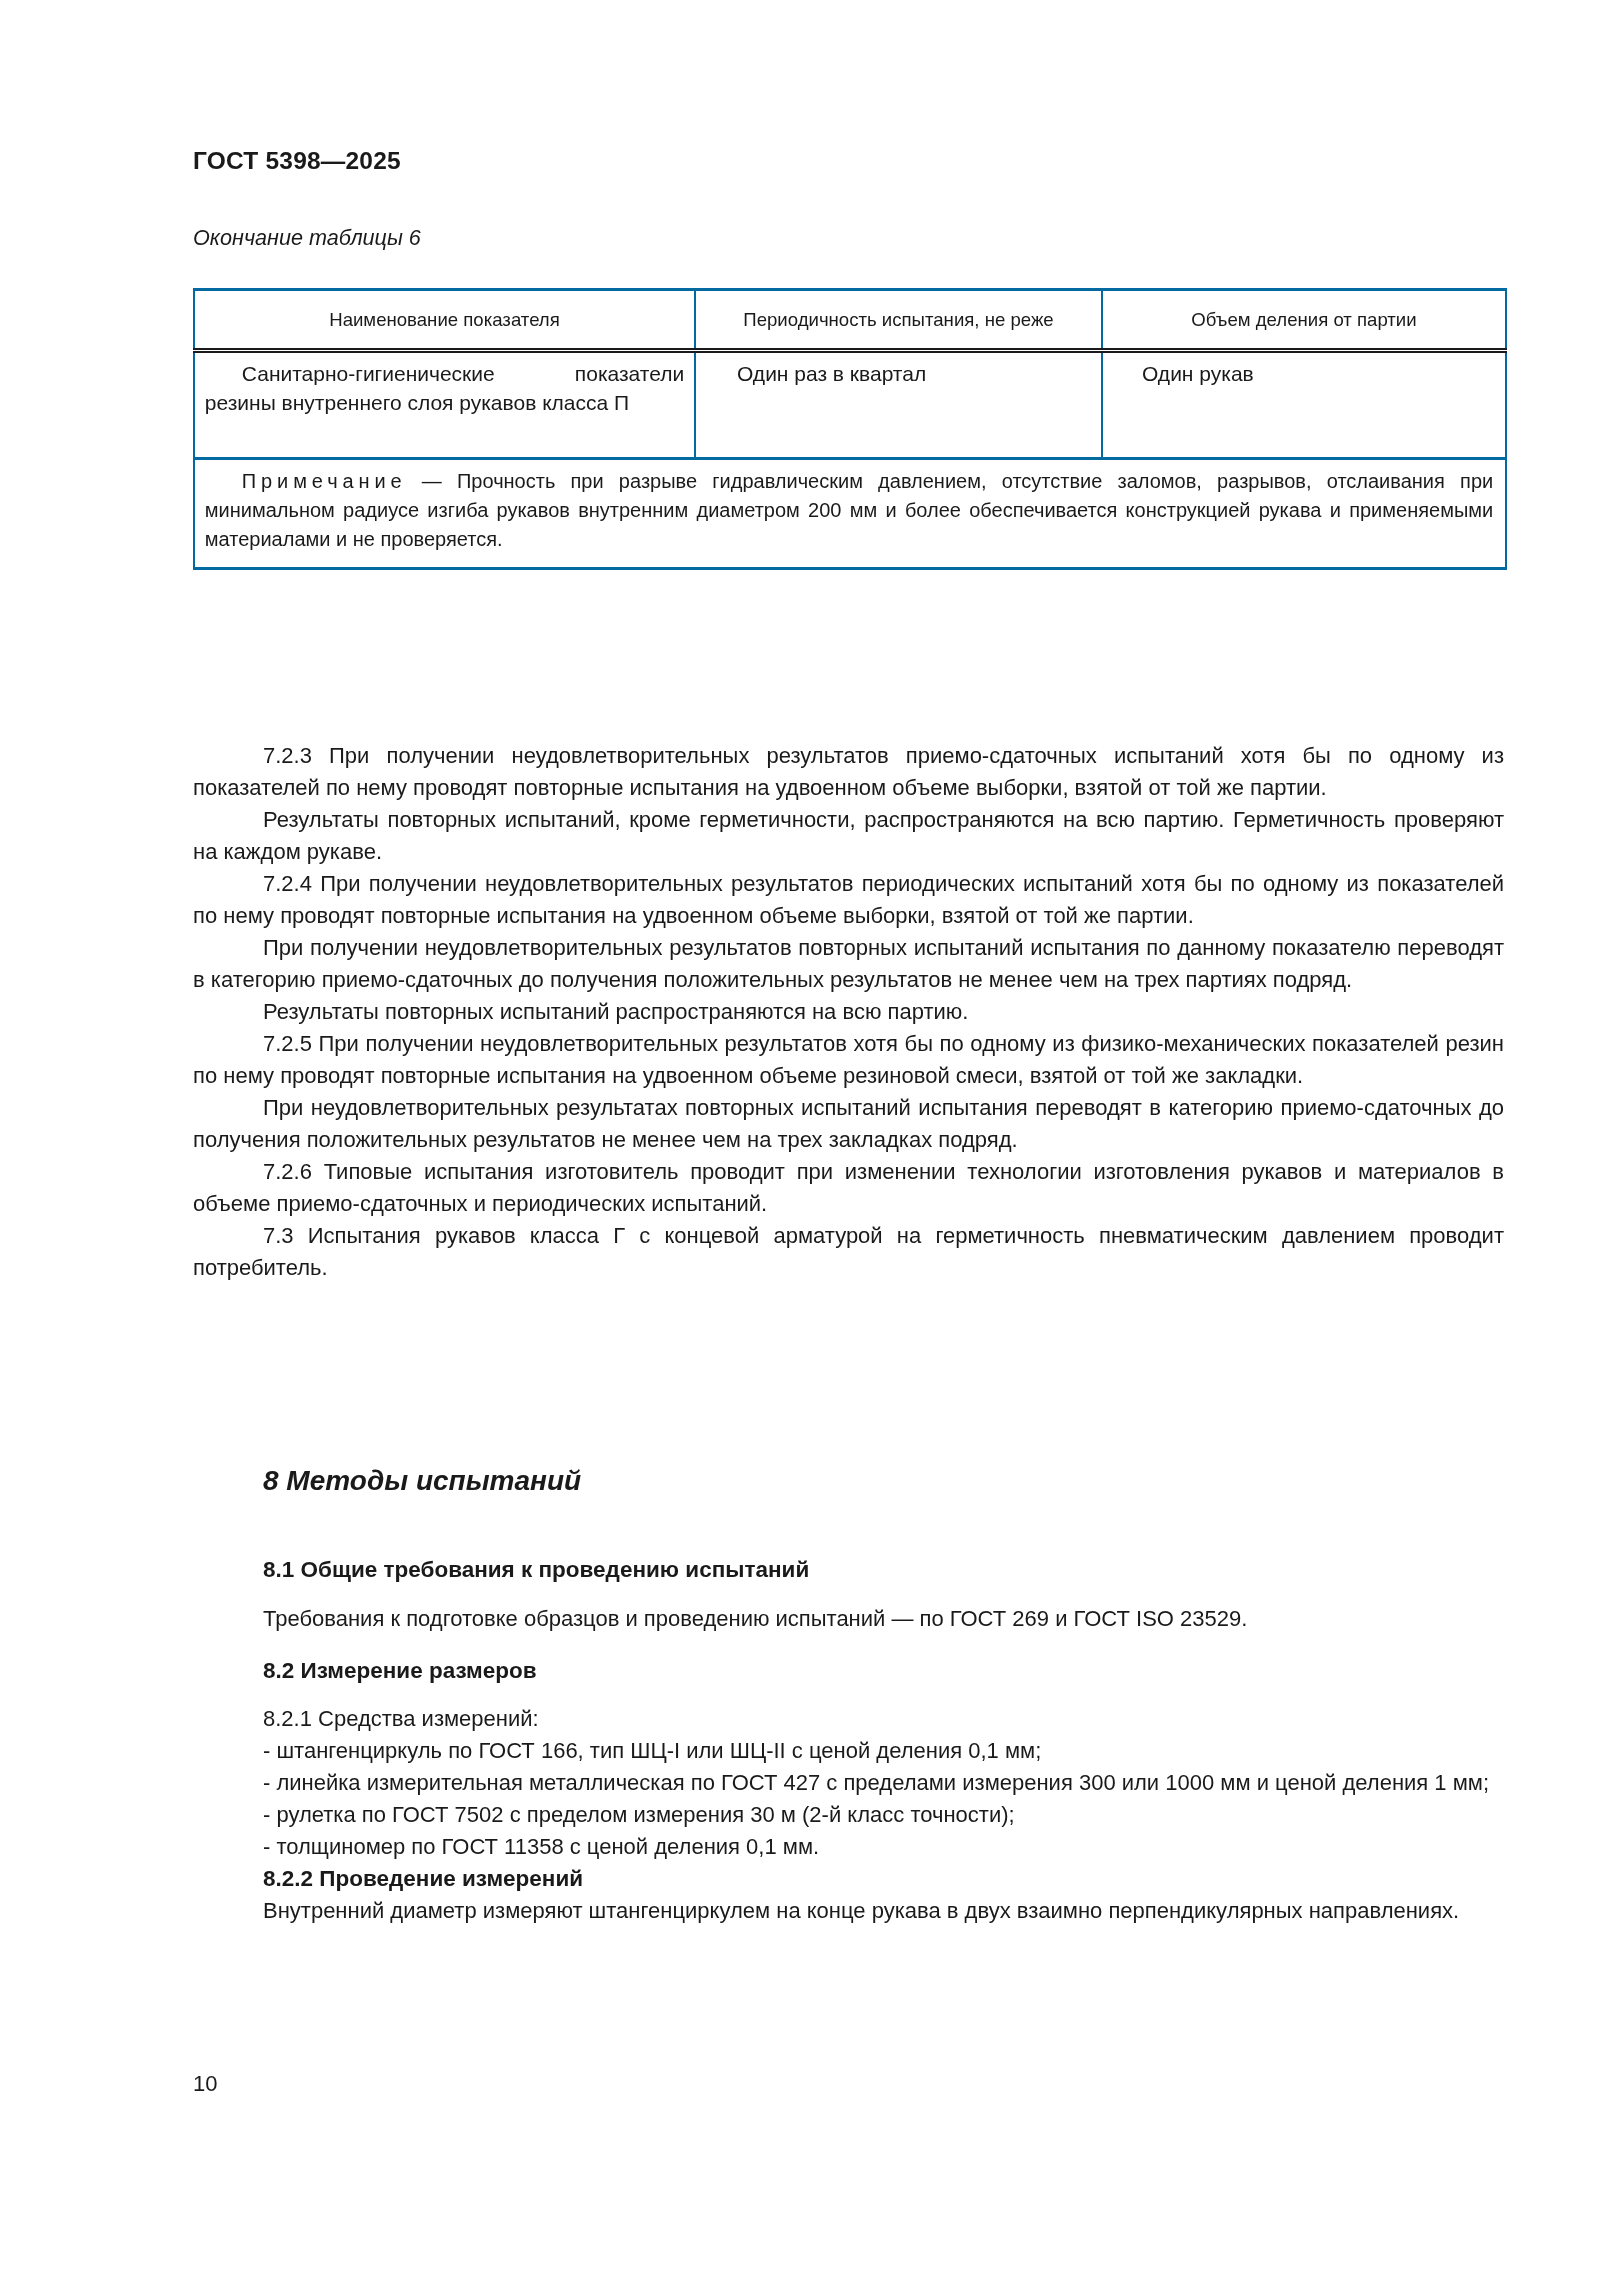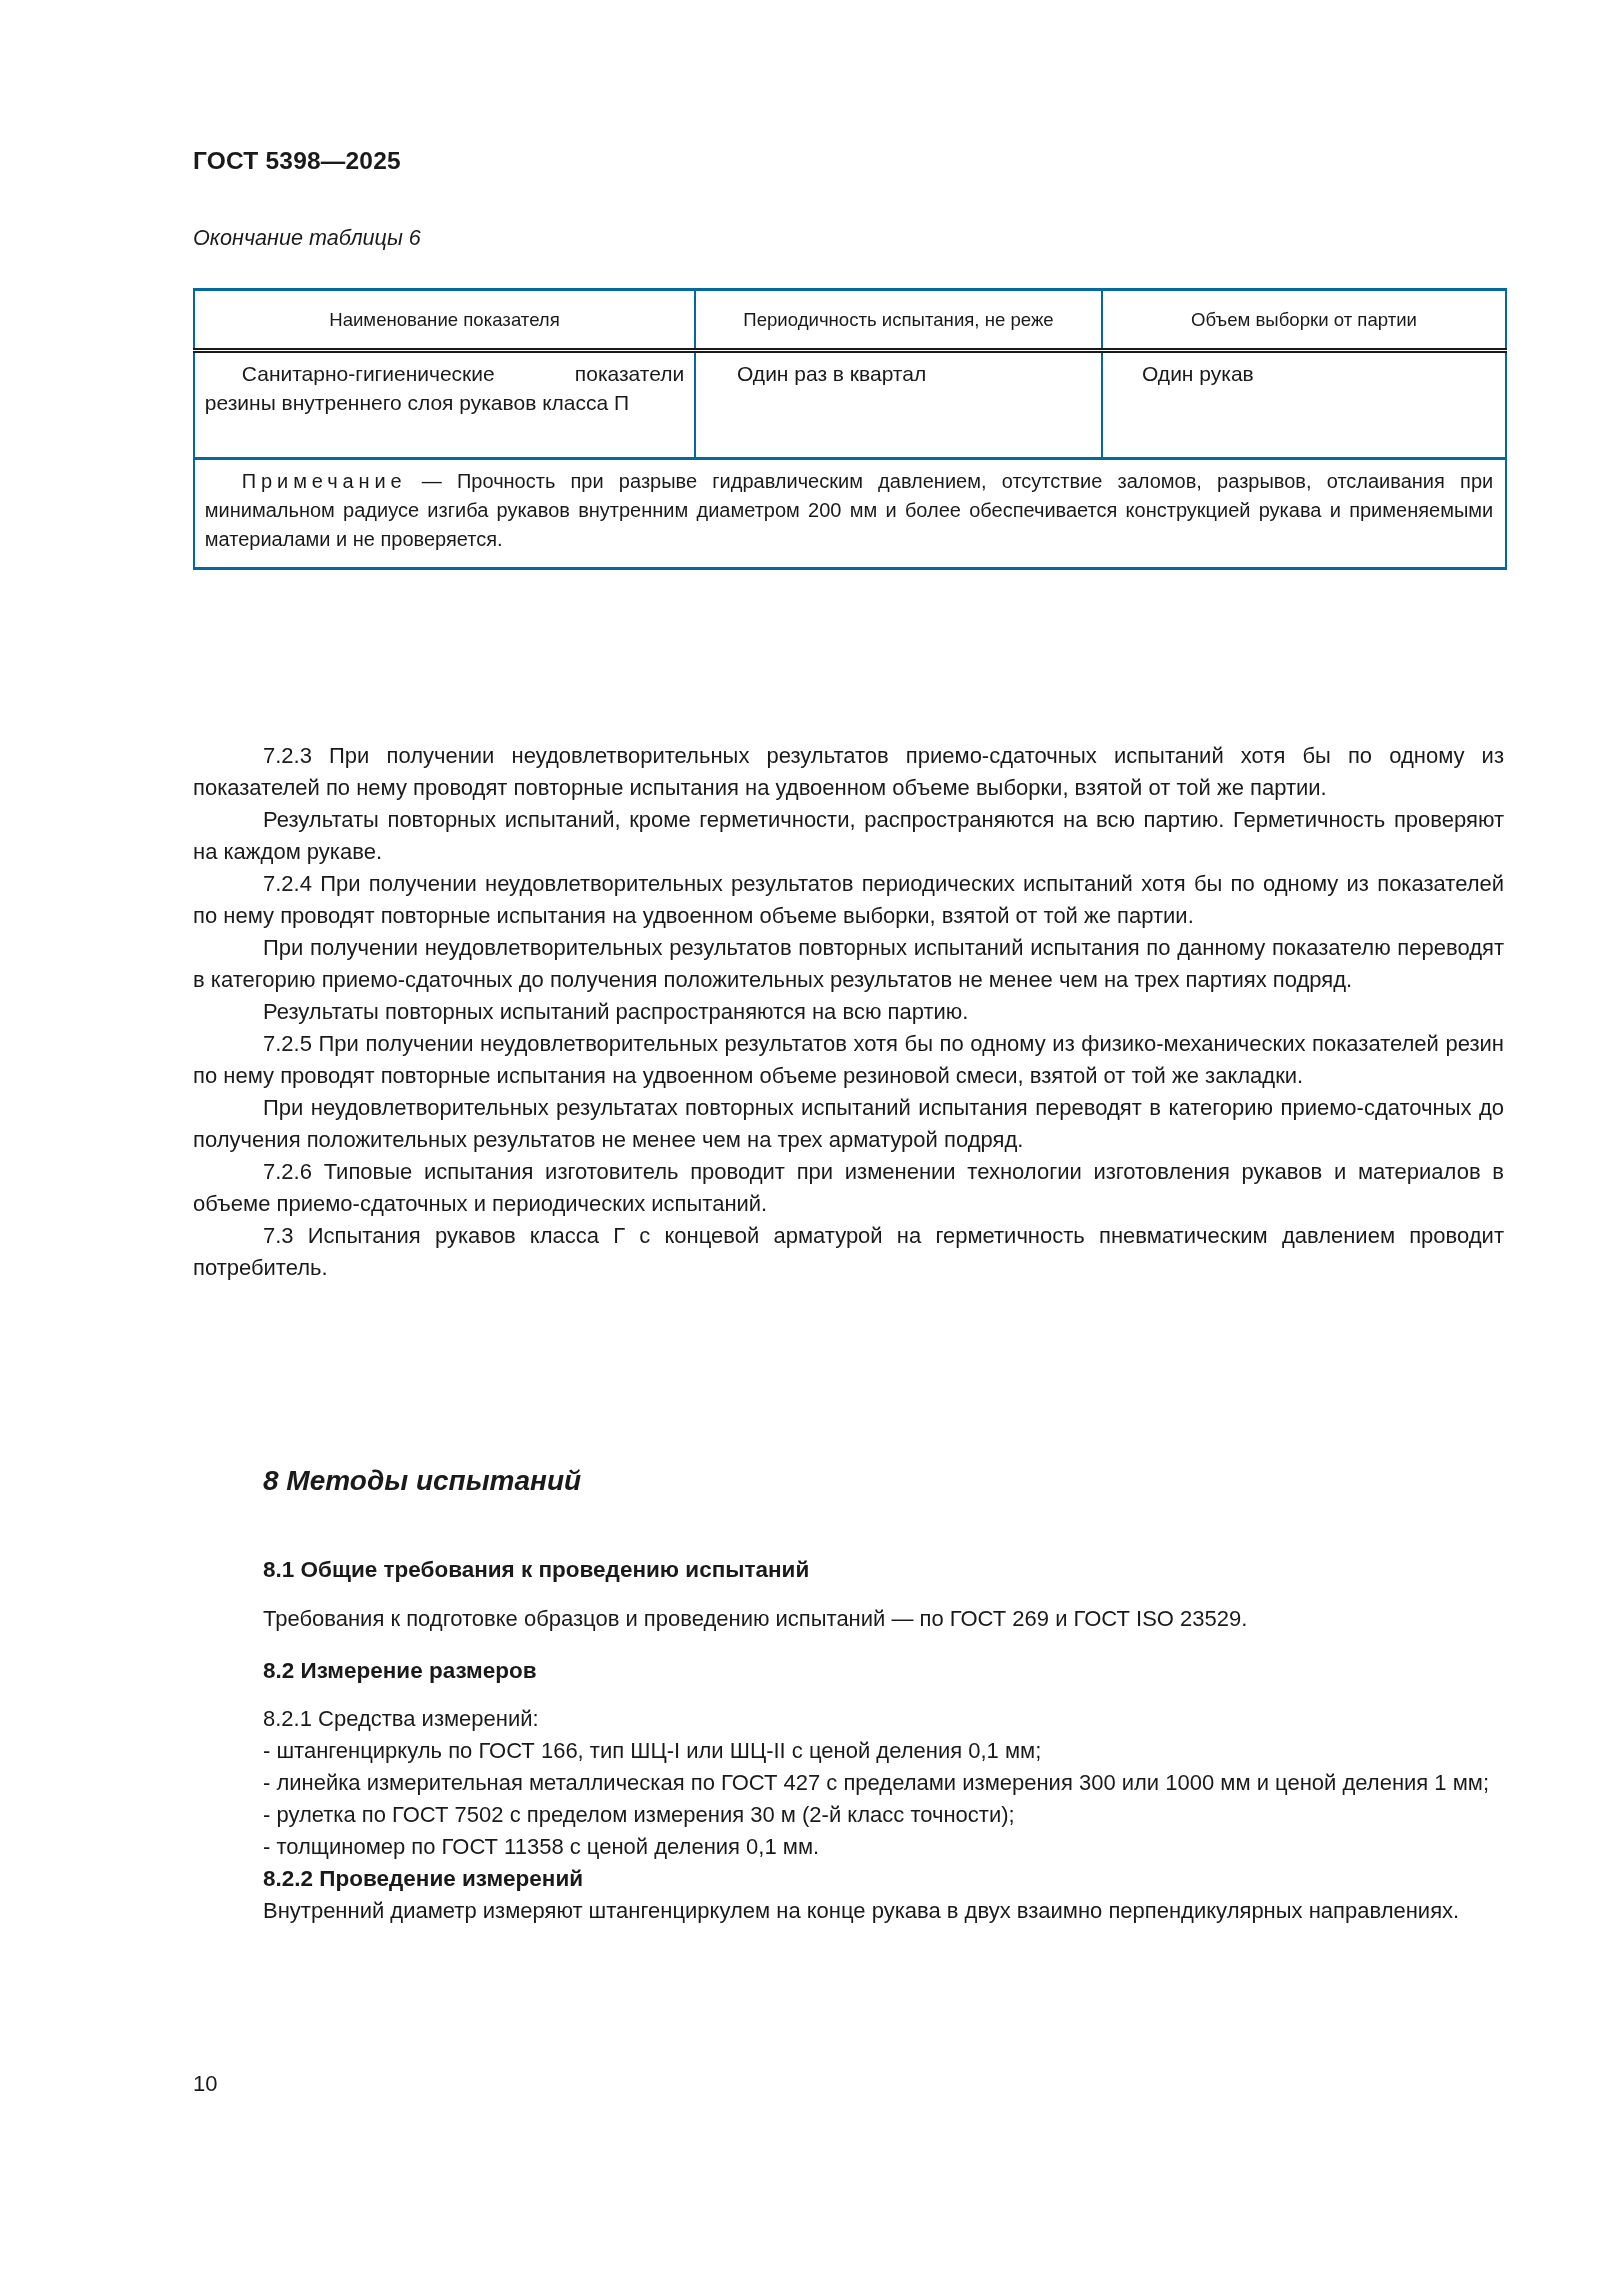--- a/index.html
+++ b/index.html
@@ -56,21 +56,21 @@
 <table id="table" class="abs">
   <colgroup>
       <col class="w1">
       <col class="w2">
       <col class="w3">
     </colgroup>
   <thead>
     <tr>
       <th>Наименование показателя</th>
       <th>Периодичность испытания, не реже</th>
-      <th>Объем выборки от партии</th>
+      <th>Объем деления от партии</th>
     </tr>
   </thead>
   <tbody>
     <tr class="r2">
       <td class="c1">Санитарно-гигиенические показатели резины внутреннего слоя рукавов класса П</td>
       <td class="c2">Один раз в квартал</td>
       <td class="c3-plain">Один рукав</td>
     </tr>
     <tr>
       <td class="note" colspan="3"><span class="spaced">Примечание</span><span> — Прочность при разрыве гидравлическим давлением, отсутствие заломов, разрывов, отслаивания при минимальном радиусе изгиба рукавов внутренним диаметром 200 мм и более обеспечивается конструкцией рукава и применяемыми материалами и не проверяется.</span></td>
@@ -78,21 +78,21 @@
   </tbody>
 </table>
 
 <div class="abs body" style="top:740px;">
   <p class="p">7.2.3 При получении неудовлетворительных результатов приемо-сдаточных испытаний хотя бы по одному из показателей по нему проводят повторные испытания на удвоенном объеме выборки, взятой от той же партии.</p>
   <p class="p">Результаты повторных испытаний, кроме герметичности, распространяются на всю партию. Герметичность проверяют на каждом рукаве.</p>
   <p class="p">7.2.4 При получении неудовлетворительных результатов периодических испытаний хотя бы по одному из показателей по нему проводят повторные испытания на удвоенном объеме выборки, взятой от той же партии.</p>
   <p class="p">При получении неудовлетворительных результатов повторных испытаний испытания по данному показателю переводят в категорию приемо-сдаточных до получения положительных результатов не менее чем на трех партиях подряд.</p>
   <p class="p">Результаты повторных испытаний распространяются на всю партию.</p>
   <p class="p">7.2.5 При получении неудовлетворительных результатов хотя бы по одному из физико-механических показателей резин по нему проводят повторные испытания на удвоенном объеме резиновой смеси, взятой от той же закладки.</p>
-  <p class="p">При неудовлетворительных результатах повторных испытаний испытания переводят в категорию приемо-сдаточных до получения положительных результатов не менее чем на трех арматурой подряд.</p>
+  <p class="p">При неудовлетворительных результатах повторных испытаний испытания переводят в категорию приемо-сдаточных до получения положительных результатов не менее чем на трех закладках подряд.</p>
   <p class="p">7.2.6 Типовые испытания изготовитель проводит при изменении технологии изготовления рукавов и материалов в объеме приемо-сдаточных и периодических испытаний.</p>
   <p class="p">7.3 Испытания рукавов класса Г с концевой арматурой на герметичность пневматическим давлением проводит потребитель.</p>
 </div>
 
 <div class="abs h1" style="top:1465px;">8 Методы испытаний</div>
 <div class="abs h2" style="top:1557px;">8.1 Общие требования к проведению испытаний</div>
 <div class="abs body" style="top:1603px;">
   <p class="p">Требования к подготовке образцов и проведению испытаний — по ГОСТ 269 и ГОСТ ISO 23529.</p>
 </div>
 <div class="abs h2" style="top:1658px;">8.2 Измерение размеров</div>

